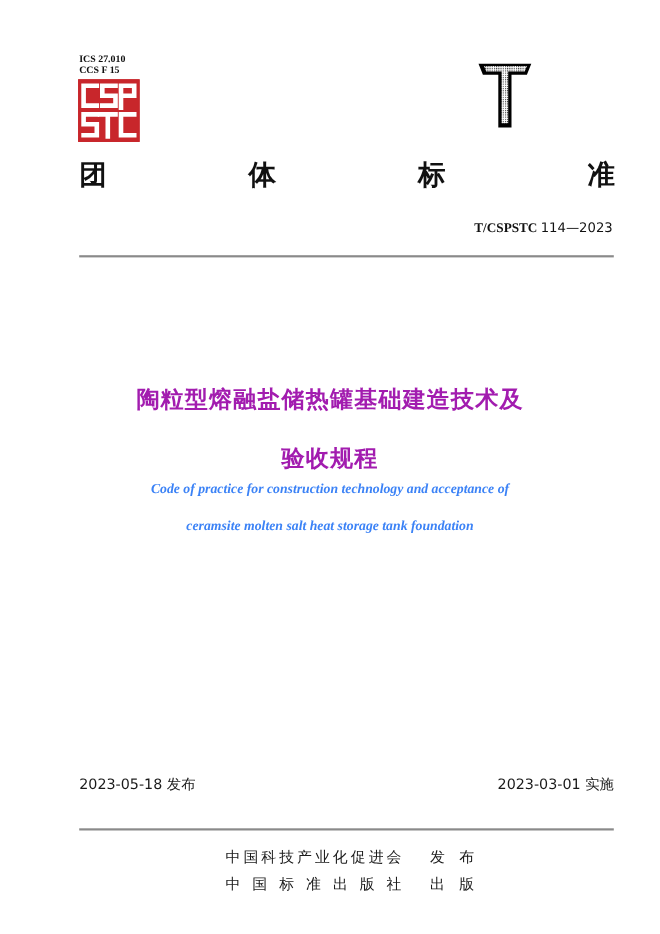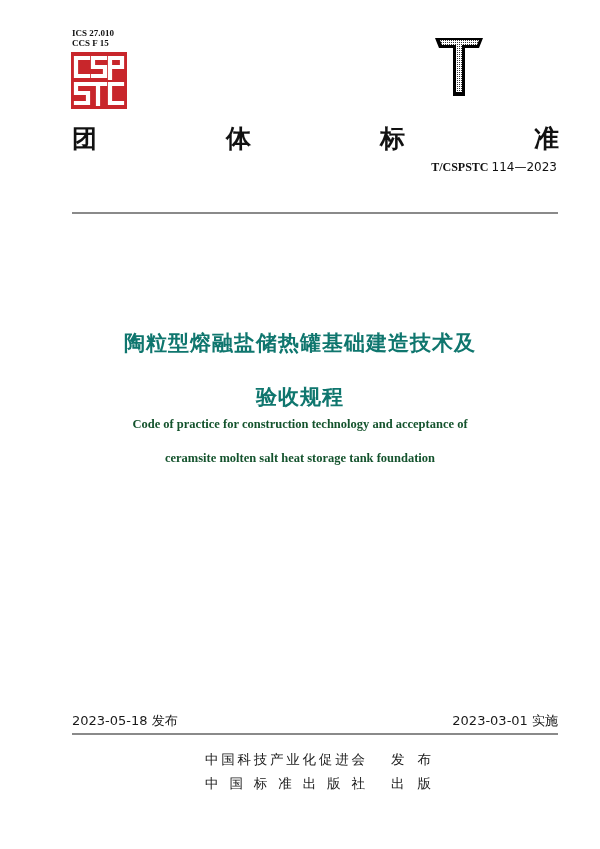--- a/index.html
+++ b/index.html
@@ -1,28 +1,28 @@
 <!DOCTYPE html>
 <html><head>
 <meta charset="utf-8">
 <style>
   html, body { margin: 0; padding: 0; }
   body { width: 600px; height: 849px; background: #ffffff; position: relative; overflow: hidden; color: #111; font-family: "DejaVu Sans", sans-serif; }
-  .abs { position: absolute; }
+  .abs { position: absolute; margin-top: 20px; }
   .codes { left: 72px; top: 28px; font-family: "Liberation Serif", serif; font-size: 9px; line-height: 10px; color: #111; font-weight: bold; }
   .logo { left: 71px; top: 52px; width: 56px; height: 57px; background: #c8262b; }
   .logo svg { width: 56px; height: 57px; display: block; }
   .bigT { left: 433px; top: 36px; width: 52px; height: 62px; }
   .heading { left: 72px; top: 122px; width: 487px; height: 32px; display: flex; justify-content: space-between; font-size: 25px; font-weight: bold; color: #111; }
-  .stdno { right: 43px; top: 160px; font-family: "Liberation Serif", serif; font-size: 12px; font-weight: bold; }
+  .stdno { right: 43px; top: 180px; font-family: "Liberation Serif", serif; font-size: 12px; font-weight: bold; }
   .stdno .num { font-family: "DejaVu Sans", sans-serif; font-weight: normal; }
   .rule1 { left: 72px; top: 212px; width: 486px; height: 2px; background: #8a8a8a; }
-  .title-cn { left: 0; width: 600px; text-align: center; font-size: 21px; font-weight: bold; letter-spacing: 1px; color: #0f766e; }
-  .title-en { left: 0; width: 600px; text-align: center; font-family: "Liberation Serif", serif; font-weight: bold; font-size: 12.5px; color: #14532d; }
-  .dates { top: 712px; font-size: 13px; color: #1a1a1a; }
+  .title-cn { left: 0; width: 600px; text-align: center; font-size: 21px; font-weight: bold; letter-spacing: 1px; color: #a21caf; }
+  .title-en { left: 0; width: 600px; text-align: center; font-family: "Liberation Serif", serif; font-weight: bold; font-size: 12.5px; color: #3b82f6; font-style: italic; }
+  .dates { top: 684px; font-size: 13px; color: #1a1a1a; }
   .rule2 { left: 72px; top: 733px; width: 486px; height: 2px; background: #8a8a8a; }
   .pubrow { left: 205px; font-size: 13.5px; color: #1a1a1a; display: flex; }
   .pubrow .org { width: 160px; display: flex; justify-content: space-between; }
   .pubrow .act { margin-left: 26px; width: 40px; display: flex; justify-content: space-between; }
 </style>
 </head>
 <body>
 
 <div class="abs codes">
   <div>ICS 27.010</div>

